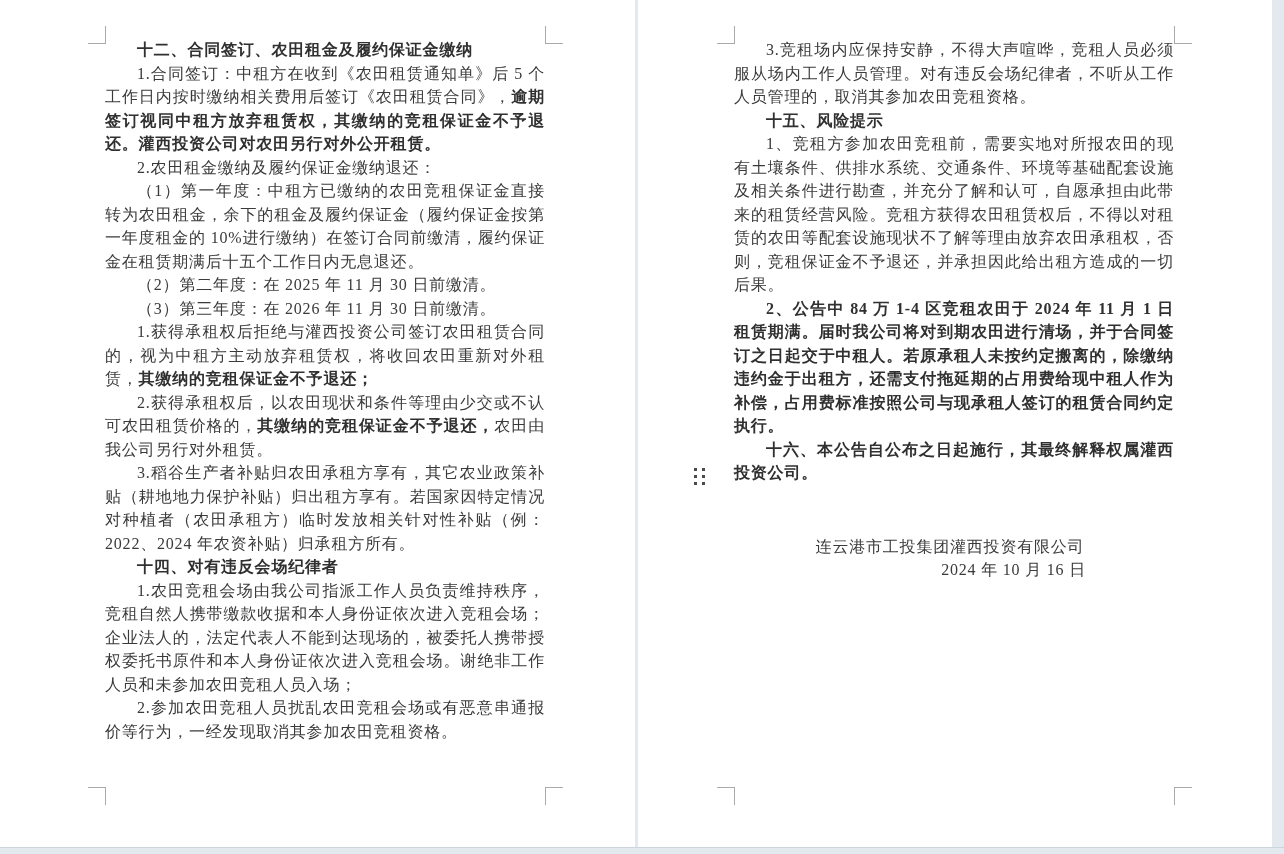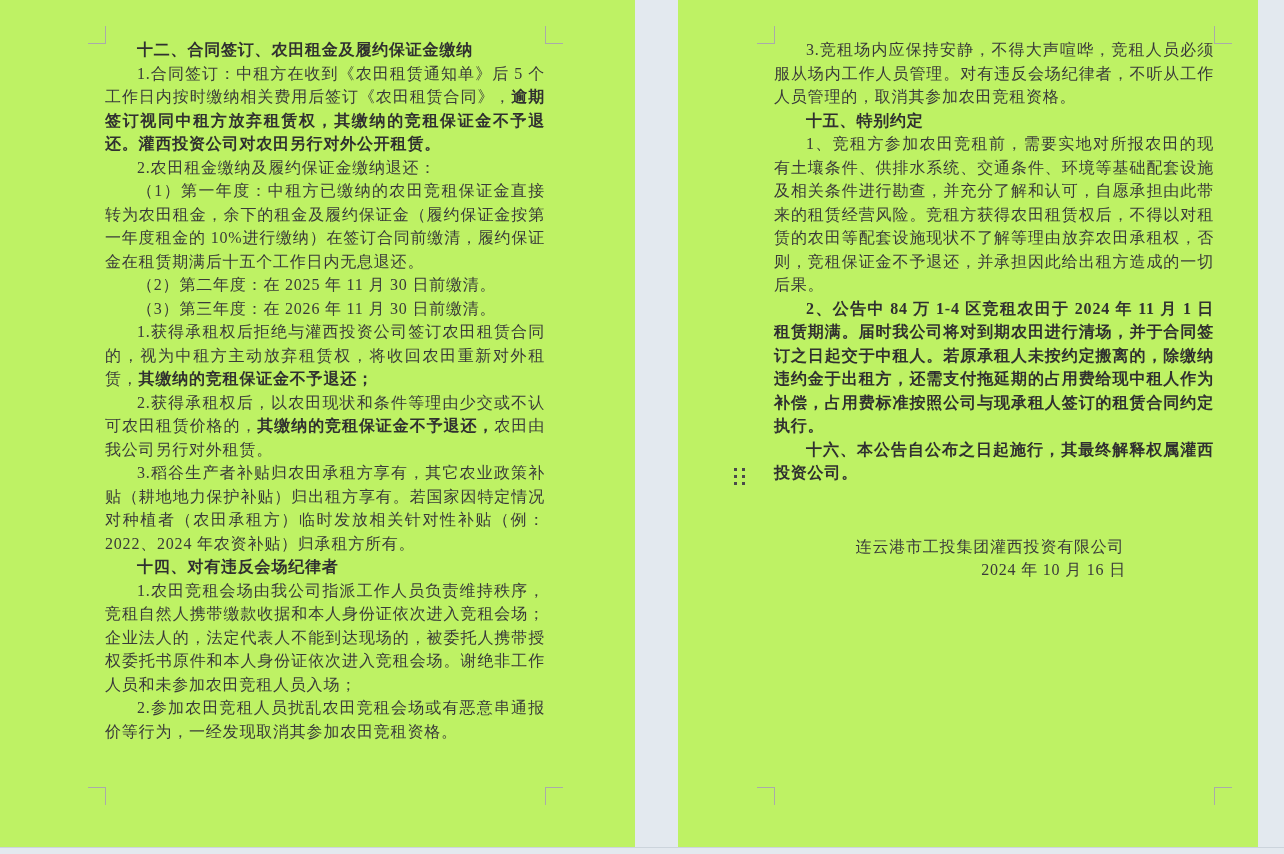--- a/index.html
+++ b/index.html
@@ -6,24 +6,24 @@
     margin:0;padding:0;
     width:1284px;height:854px;
     overflow:hidden;
     background:#e3e9ef;
   }
   .canvas{
     position:relative;width:1284px;height:854px;
     font-family:"Liberation Serif","DejaVu Serif",serif;
   }
   .page{
-    position:absolute;top:0;height:847px;background:#bef264;text-decoration:underline;
+    position:absolute;top:0;height:847px;background:#ffffff;text-decoration:underline;
   }
   #page1{left:0;width:635px;}
-  #page2{left:678px;width:580px;}
+  #page2{left:638px;width:634px;}
   .page-gap{
     position:absolute;top:0;left:635px;width:15px;height:847px;
     background:#e3e9ef;
   }
   .bottom-line{
     position:absolute;top:847px;left:0;width:1284px;height:1px;
     background:#ccd4dc;
   }
   .textcol{
     position:absolute;top:38px;width:440px;
@@ -102,21 +102,21 @@
     <div class="dots">
       <span></span>
         <span></span>
         <span></span>
         <span></span>
         <span></span>
         <span></span>
     </div>
     <div class="textcol">
         <p class="para body"><span>3.竞租场内应保持安静，不得大声喧哗，竞租人员必须服从场内工作人员管理。对有违反会场纪律者，不听从工作人员管理的，取消其参加农田竞租资格。</span></p>
-        <p class="para heading"><span class="b">十五、特别约定</span></p>
+        <p class="para heading"><span class="b">十五、风险提示</span></p>
         <p class="para body"><span>1、竞租方参加农田竞租前，需要实地对所报农田的现有土壤条件、供排水系统、交通条件、环境等基础配套设施及相关条件进行勘查，并充分了解和认可，自愿承担由此带来的租赁经营风险。竞租方获得农田租赁权后，不得以对租赁的农田等配套设施现状不了解等理由放弃农田承租权，否则，竞租保证金不予退还，并承担因此给出租方造成的一切后果。</span></p>
         <p class="para body"><span class="b">2、公告中 84 万 1-4 区竞租农田于 2024 年 11 月 1 日租赁期满。届时我公司将对到期农田进行清场，并于合同签订之日起交于中租人。若原承租人未按约定搬离的，除缴纳违约金于出租方，还需支付拖延期的占用费给现中租人作为补偿，占用费标准按照公司与现承租人签订的租赁合同约定执行。</span></p>
         <p class="para heading"><span class="b">十六、本公告自公布之日起施行，其最终解释权属灌西投资公司。</span></p>
         <p class="para signature"><span>连云港市工投集团灌西投资有限公司</span></p>
         <p class="para date"><span>2024 年 10 月 16 日</span></p>
       </div>
   </div>
 
   <div class="bottom-line"></div>
 

